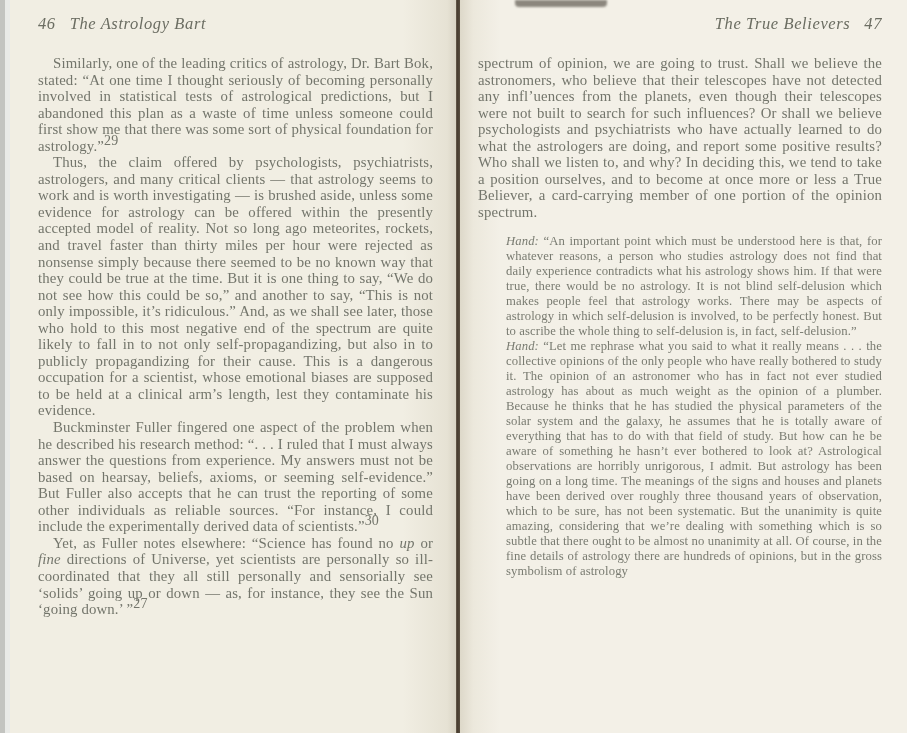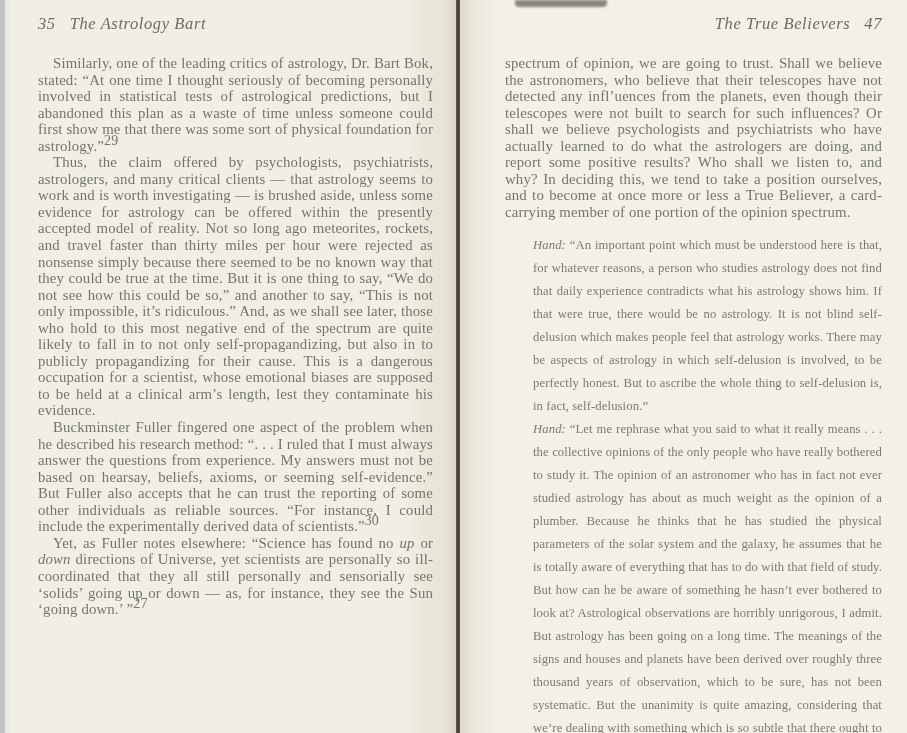--- a/index.html
+++ b/index.html
@@ -31,21 +31,21 @@
     background:linear-gradient(to right,#f1eee3 0%, #f1eee3 88%, #e6e2d4 98%, #d9d4c4 100%);
     padding:14px 23px 0 28px;
   }
   .spine {
     position:absolute; left:456px; top:0; width:4px; height:733px;
     background:linear-gradient(to right,#6b5f4f,#473c2f 40%,#5a4f40);
   }
   .page-right {
     left:460px; width:447px;
     background:linear-gradient(to right,#ddd8c9 0%, #ece8dc 3%, #f3f0e7 9%, #f3f0e7 100%);
-    padding:14px 25px 0 45px;
+    padding:14px 25px 0 18px;
   }
 
   .running-head {
     font-style:italic; font-size:16.5px; color:#6b6d62;
     letter-spacing:.6px; margin-bottom:21px; white-space:nowrap;
   }
   .running-head .pageno { font-style:italic; margin:0 14px 0 0; }
   .page-right .running-head { text-align:right; }
   .page-right .running-head .pageno { margin:0 0 0 14px; }
 
@@ -53,41 +53,41 @@
     margin:0; color:#73756b;
     font-size:14.8px; line-height:16.55px;
     text-align:justify; letter-spacing:.15px;
   }
   .body-text p.indent { text-indent:15px; }
   .body-text sup, .bq sup { font-size:14px; line-height:0; vertical-align:super; }
 
   .bq { margin-top:14px; margin-left:28px; }
   .bq p {
     margin:0; color:#797b71;
-    font-size:12.7px; line-height:23px;
+    font-size:12.7px; line-height:15px;
     text-align:justify; letter-spacing:.1px;
   }
   i { font-style:italic; }
 </style>
 </head>
 <body>
 
 <div class="spread">
   <div class="scan-edge-left"></div>
   <div class="scan-edge-left2"></div>
 
   <div class="page page-left">
     <div class="running-head">
-      <span class="pageno">35</span><span>The Astrology Bart</span>
+      <span class="pageno">46</span><span>The Astrology Bart</span>
     </div>
     <div class="body-text" id="left-body">
         <p class="indent"><span>Similarly, one of the leading critics of astrology, Dr. Bart Bok, stated: “At one time I thought seriously of becoming personally involved in statistical tests of astrological predictions, but I abandoned this plan as a waste of time unless someone could first show me that there was some sort of physical foundation for astrology.”</span><sup>29</sup></p>
         <p class="indent"><span>Thus, the claim offered by psychologists, psychiatrists, astrologers, and many critical clients — that astrology seems to work and is worth investigating — is brushed aside, unless some evidence for astrology can be offered within the presently accepted model of reality. Not so long ago meteorites, rockets, and travel faster than thirty miles per hour were rejected as nonsense simply because there seemed to be no known way that they could be true at the time. But it is one thing to say, “We do not see how this could be so,” and another to say, “This is not only impossible, it’s ridiculous.” And, as we shall see later, those who hold to this most negative end of the spectrum are quite likely to fall in to not only self-propagandizing, but also in to publicly propagandizing for their cause. This is a dangerous occupation for a scientist, whose emotional biases are supposed to be held at a clinical arm’s length, lest they contaminate his evidence.</span></p>
         <p class="indent"><span>Buckminster Fuller fingered one aspect of the problem when he described his research method: “. . . I ruled that I must always answer the questions from experience. My answers must not be based on hearsay, beliefs, axioms, or seeming self-evidence.” But Fuller also accepts that he can trust the reporting of some other individuals as reliable sources. “For instance, I could include the experimentally derived data of scientists.”</span><sup>30</sup></p>
-        <p class="indent"><span>Yet, as Fuller notes elsewhere: “Science has found no </span><i>up</i><span> or </span><i>down</i><span> directions of Universe, yet scientists are personally so ill-coordinated that they all still personally and sensorially see ‘solids’ going up or down — as, for instance, they see the Sun ‘going down.’ ”</span><sup>27</sup></p>
+        <p class="indent"><span>Yet, as Fuller notes elsewhere: “Science has found no </span><i>up</i><span> or </span><i>fine</i><span> directions of Universe, yet scientists are personally so ill-coordinated that they all still personally and sensorially see ‘solids’ going up or down — as, for instance, they see the Sun ‘going down.’ ”</span><sup>27</sup></p>
       </div>
   </div>
 
   <div class="spine"></div>
 
   <div class="page page-right">
     <div class="running-head">
       <span>The True Believers</span><span class="pageno">47</span>
     </div>
     <div class="body-text" id="right-body">

